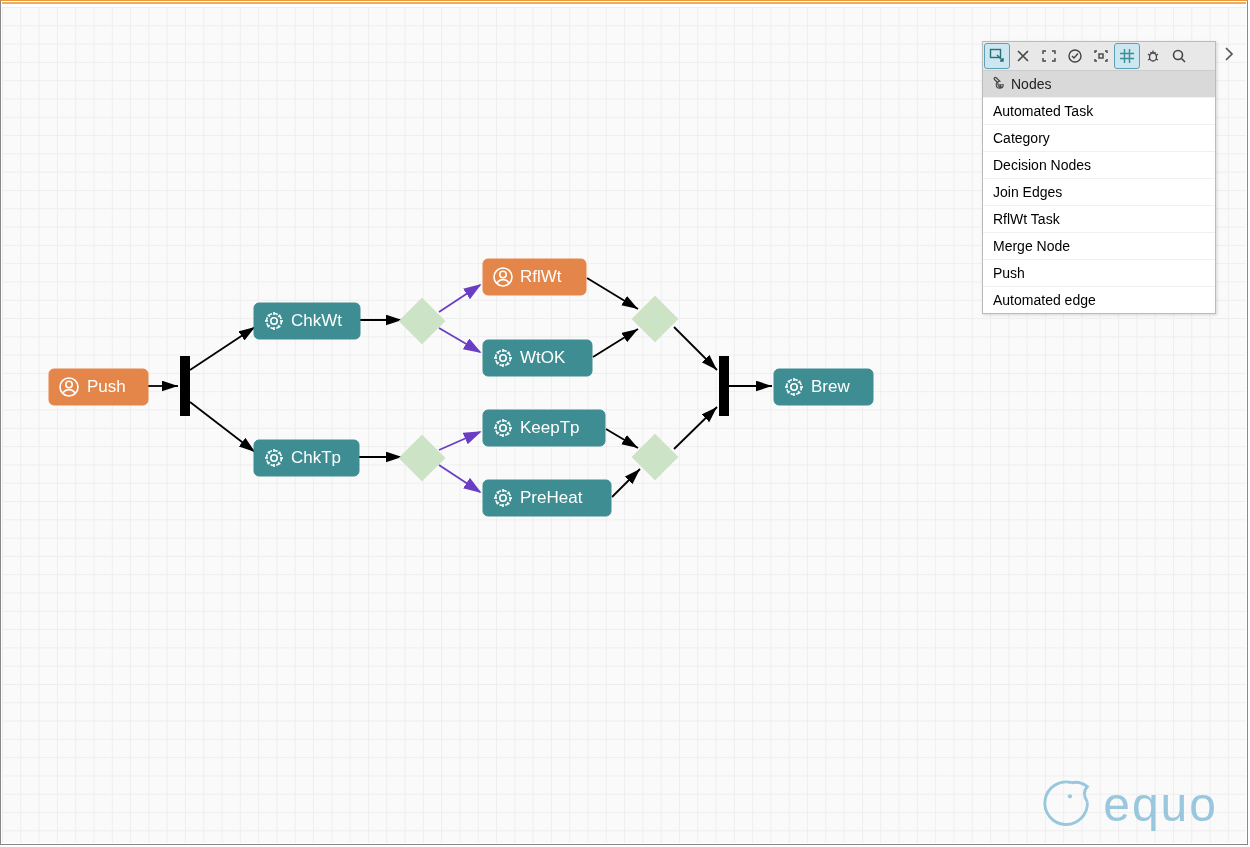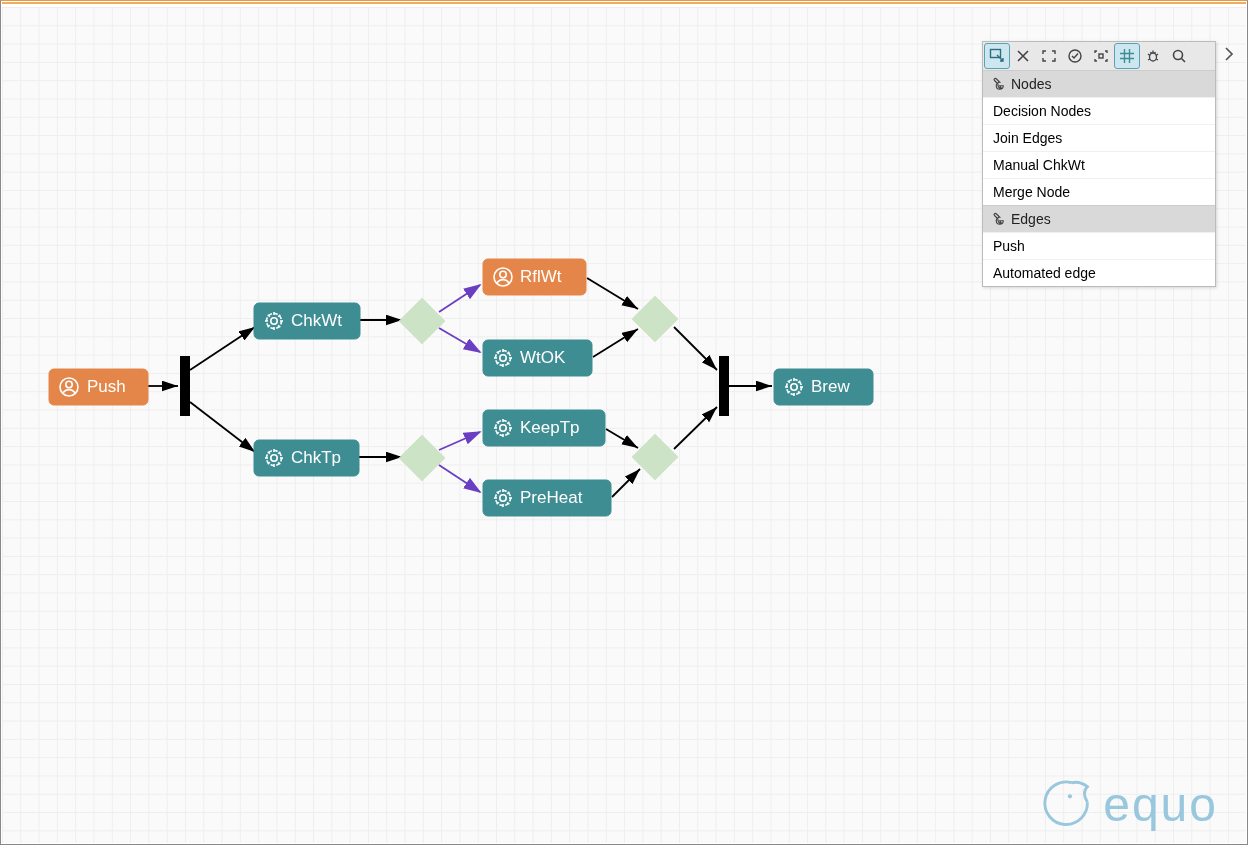--- a/index.html
+++ b/index.html
@@ -87,21 +87,20 @@
   .tool-btn.selected {
     background: #cde7f0;
     color: #0b5a6b;
     outline: 1px solid #5aa1b5;
   }
   .tool-grid.selected svg { stroke: #3e8d93; }
   .palette-section {
     background: #d9d9d9;
     padding: 5px 8px;
     display: flex;
-    align-items: center;
     gap: 6px;
     color: #222;
     border-top: 1px solid #ccc;
   }
   .palette-item {
     padding: 5px 10px;
     background: #fff;
     cursor: default;
     border-top: 1px solid #f0f0f0;
   }
@@ -318,31 +317,27 @@
           </svg>
         </div>
       </div>
 
       <div class="palette-section">
         <svg width="14" height="14" viewBox="0 0 16 16" fill="none" stroke="#444" stroke-width="1.3">
           <path d="M10,2 A4,4 0 1 1 6,6 L2,10 A1.4,1.4 0 0 0 4,12 L8,8 A4,4 0 0 0 13,4 L10,6 Z" transform="rotate(90 8 8)"></path>
         </svg>
         <span>Nodes</span>
       </div>
+      <div class="palette-item">Automated Task</div>
+      <div class="palette-item">Category</div>
       <div class="palette-item">Decision Nodes</div>
       <div class="palette-item">Join Edges</div>
-      <div class="palette-item">Manual ChkWt</div>
+      <div class="palette-item">RflWt Task</div>
       <div class="palette-item">Merge Node</div>
 
-      <div class="palette-section">
-        <svg width="14" height="14" viewBox="0 0 16 16" fill="none" stroke="#444" stroke-width="1.3">
-          <path d="M10,2 A4,4 0 1 1 6,6 L2,10 A1.4,1.4 0 0 0 4,12 L8,8 A4,4 0 0 0 13,4 L10,6 Z" transform="rotate(90 8 8)"></path>
-        </svg>
-        <span>Edges</span>
-      </div>
       <div class="palette-item">Push</div>
       <div class="palette-item">Automated edge</div>
     </div>
 
     <div class="logo">
       <svg width="58" height="58" viewBox="0 0 60 60" fill="none" stroke="#8fc3db" stroke-width="3">
         <path d="M50,28 A22,22 0 1 1 34,8"></path>
         <path d="M34,8 Q42,6 50,12 Q44,18 50,28"></path>
         <circle cx="32" cy="22" r="2.2" fill="#8fc3db" stroke="none"></circle>
       </svg>

